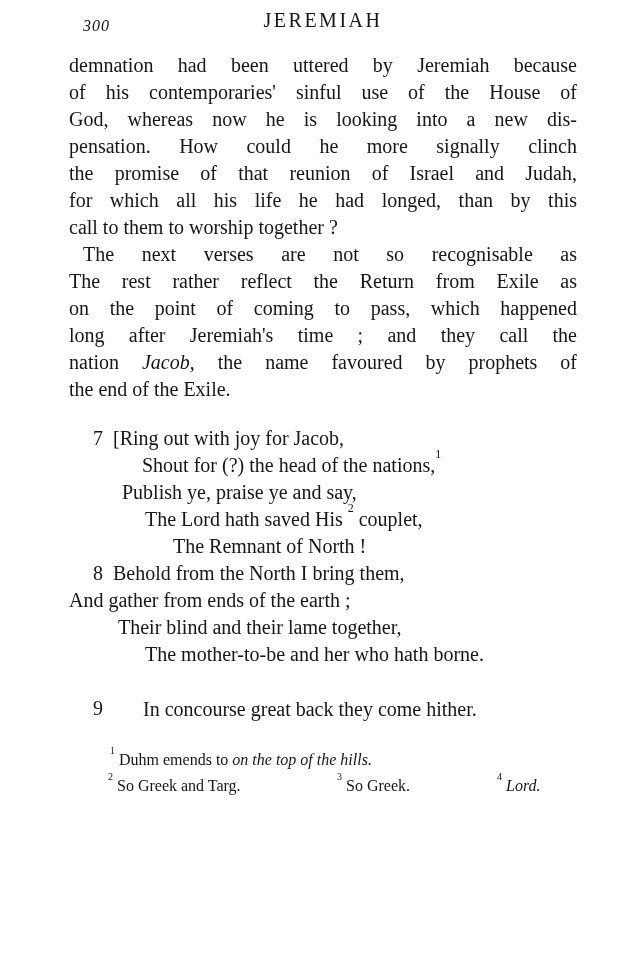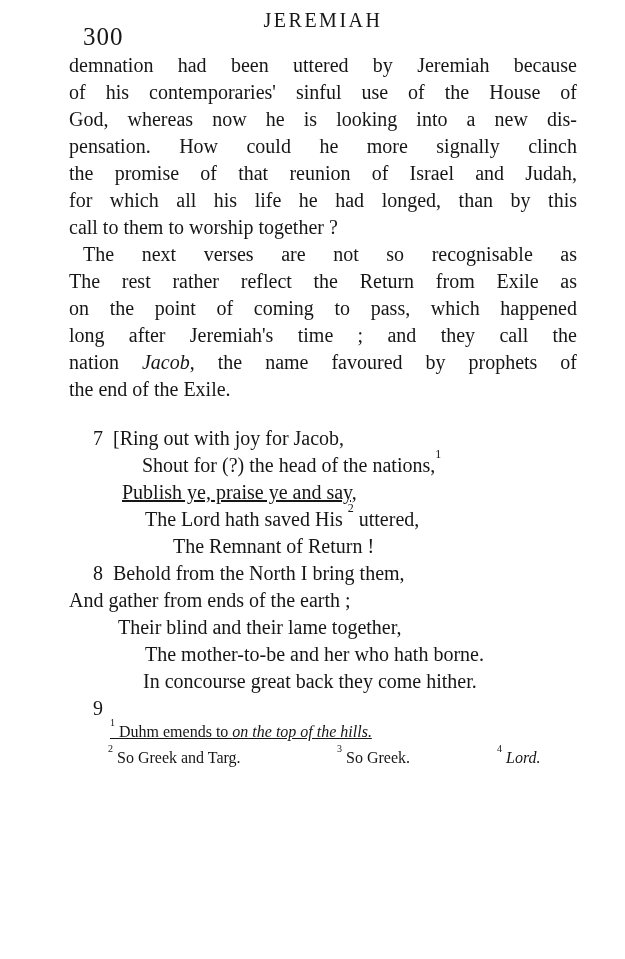--- a/index.html
+++ b/index.html
@@ -15,22 +15,22 @@
     color: #161616;
     font-family: "Liberation Serif", "DejaVu Serif", serif;
   }
   .column {
     position: absolute;
     left: 69px; top: 0;
     width: 508px;
   }
   .header { position: relative; height: 30px; margin-top: 9px; }
   .pagenum {
-    position: absolute; left: 14px; top: 14px;
-    font-size: 25px; letter-spacing: 1px;
+    position: absolute; left: 14px; top: 8px;
+    font-size: 16px; letter-spacing: 1px; font-style: italic;
   }
   .running-title {
     display: block; text-align: center;
     font-size: 20px; letter-spacing: 2.5px;
   }
   .para { margin: 0; font-size: 20px; line-height: 27px; font-family: Liberation Serif, serif; }
   .para1 { margin-top: 13px; }
   .para2 { margin-top: 0; }
   .pline { display: block; }
   .just { text-align: justify; text-align-last: justify; }
@@ -39,37 +39,37 @@
     position: relative;
     margin-top: 22px;
     font-size: 20px; line-height: 27px;
   }
   .vline { display: block; }
   .vnum { position: absolute; left: 24px; width: 20px; }
   .vnum-8 { top: 135px; }
   .vnum-9 { top: 270px; }
   .ind-a  { margin-left: 44px; }
   .ind-b  { margin-left: 73px; }
-  .ind-c  { margin-left: 53px; text-decoration: underline; }
+  .ind-c  { margin-left: 53px; }
   .ind-d  { margin-left: 76px; }
   .ind-e  { margin-left: 104px; }
   .ind-f  { }
   .ind-g  { margin-left: 49px; }
-  .ind-h  { margin-left: 74px; }
+  .ind-h  { margin-left: 74px; margin-top: 28px; }
   sup.s {
     font-size: 12px;
     position: relative; top: -6px;
     line-height: 0;
   }
   .footnotes {
     position: relative;
     margin-top: 24px;
     font-size: 16px; line-height: 26px;
   }
-  .fn-line1 { display: block; margin-left: 41px; text-decoration: underline; }
+  .fn-line1 { display: block; margin-left: 41px; }
   .fn-line2 { display: block; position: relative; height: 26px; }
   .fn-item { position: absolute; top: 0; white-space: nowrap; }
   .fn-2 { left: 39px; }
   .fn-3 { left: 268px; }
   .fn-4 { left: 428px; }
   .footnotes sup.s { font-size: 10px; top: -5px; }
   i { font-style: italic; }
 </style>
 </head>
 <body>
@@ -102,22 +102,22 @@
     </p>
 
     <div class="verse">
       <span class="vnum">7</span>
       <span class="vnum vnum-8">8</span>
       <span class="vnum vnum-9">9</span>
 
       <span class="vline ind-a">[Ring out with joy for Jacob,</span>
       <span class="vline ind-b"><span>Shout for (?) the head of the nations,</span><sup class="s">1</sup></span>
       <span class="vline ind-c">Publish ye, praise ye and say,</span>
-      <span class="vline ind-d"><span>The Lord hath saved His </span><sup class="s">2</sup><span> uttered,</span></span>
-      <span class="vline ind-e">The Remnant of Return !</span>
+      <span class="vline ind-d"><span>The Lord hath saved His </span><sup class="s">2</sup><span> couplet,</span></span>
+      <span class="vline ind-e">The Remnant of North !</span>
       <span class="vline ind-a">Behold from the North I bring them,</span>
       <span class="vline ind-f">And gather from ends of the earth ;</span>
       <span class="vline ind-g">Their blind and their lame together,</span>
       <span class="vline ind-d">The mother-to-be and her who hath borne.</span>
       <span class="vline ind-h">In concourse great back they come hither.</span>
     </div>
 
     <div class="footnotes">
       <span class="fn-line1"><sup class="s">1</sup><span> Duhm emends to </span><i>on the top of the hills.</i></span>
       <span class="fn-line2">

